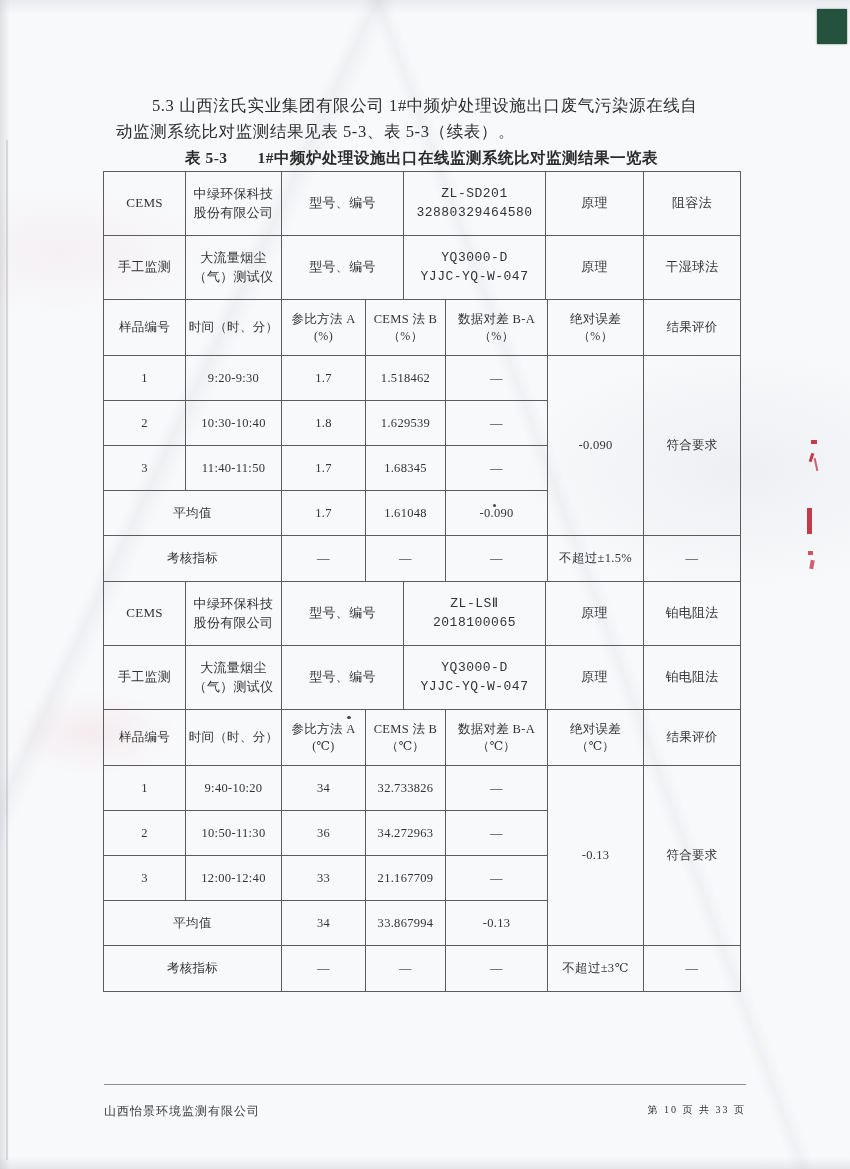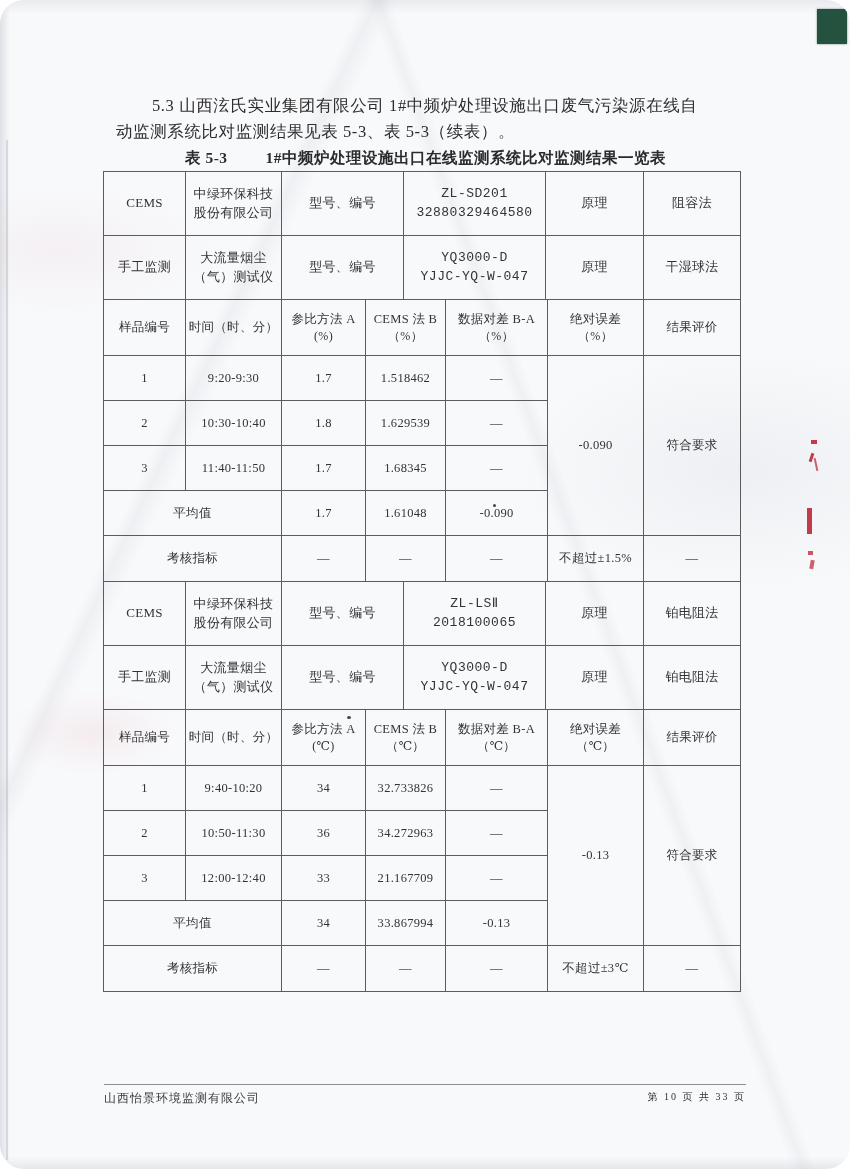--- a/index.html
+++ b/index.html
@@ -1,17 +1,17 @@
 <!DOCTYPE html>
 <html><head>
 <meta charset="utf-8">
 <style>
   html,body{margin:0;padding:0;}
   body{font-family:"Liberation Serif","DejaVu Serif",serif;color:#333;}
-  .page{position:relative;width:850px;height:1169px;background:#f8f9fb;overflow:hidden;border-radius:24px;}
+  .page{position:relative;width:850px;height:1169px;background:#f8f9fb;overflow:hidden;}
   
   .scan-bg{position:absolute;inset:0;
     background:
       radial-gradient(220px 90px at 60px 250px, rgba(215,160,170,0.10), rgba(215,160,170,0) 70%),
       radial-gradient(120px 60px at 92px 733px, rgba(220,140,150,0.12), rgba(220,140,150,0) 70%),
       radial-gradient(300px 160px at 740px 470px, rgba(190,195,205,0.18), rgba(190,195,205,0) 75%),
       linear-gradient(115deg, rgba(185,190,198,0) 26%, rgba(185,190,198,0.16) 27%, rgba(185,190,198,0) 28.5%),
       linear-gradient(70deg, rgba(185,190,198,0) 62%, rgba(185,190,198,0.14) 63%, rgba(185,190,198,0) 64%),
       linear-gradient(180deg, rgba(205,208,214,0.35) 0, rgba(205,208,214,0) 14px),
       linear-gradient(0deg, rgba(185,190,196,0.30) 0, rgba(185,190,196,0) 12px),
@@ -27,38 +27,38 @@
   .rm5{left:808px;top:551px;width:5px;height:4px;opacity:.85;}
   .rm6{left:810px;top:560px;width:4px;height:9px;transform:rotate(10deg);opacity:.8;}
   .ink-dot{position:absolute;background:#444;border-radius:50%;}
   .dot1{left:493px;top:504px;width:3px;height:3px;}
   .dot2{left:347px;top:716px;width:4px;height:3px;}
 
   .intro-line{position:absolute;font-size:16.5px;letter-spacing:0.6px;color:#2e2e2e;white-space:nowrap;}
   .intro1{left:152px;top:95px;}
   .intro2{left:116px;top:121px;}
   .caption{position:absolute;left:185px;top:148px;font-size:15.5px;font-weight:bold;color:#2b2b2b;letter-spacing:0.5px;white-space:nowrap;}
-  .caption .cap-title{margin-left:38px;}
+  .caption .cap-title{margin-left:30px;}
 
   .tbl-wrap{position:absolute;left:103px;top:172px;width:637px;}
   .sec-title{box-sizing:border-box;width:637px;height:40px;line-height:38px;border:1px solid #5c5c5c;
     text-align:center;font-size:15px;letter-spacing:1px;color:#2e2e2e;margin-top:-1px;background:transparent;}
   table{border-collapse:collapse;table-layout:fixed;width:637px;margin-top:-1px;}
   td{border:1px solid #5c5c5c;text-align:center;vertical-align:middle;font-size:12.5px;color:#333;
      padding:0 2px;line-height:1.45;letter-spacing:0.3px;}
   .info-row td{height:63px;font-size:13px;}
   .hdr td{height:55px;font-size:12.5px;}
   .data-row td{height:44px;}
   .chk-row td{height:45px;}
   .two-line span{display:block;}
   .unit{display:block;font-size:12px;}
   .mono-num{letter-spacing:0.5px;font-family:Liberation Mono, monospace;}
 
   .footer{position:absolute;left:104px;top:1084px;width:642px;border-top:1.5px solid #8a8f96;
-    display:flex;justify-content:space-between;padding-top:5px;box-sizing:border-box;}
+    display:flex;justify-content:space-between;padding-top:18px;box-sizing:border-box;}
   .footer-left{font-size:12px;color:#3a3a3a;letter-spacing:1px;}
   .footer-right{font-size:10px;color:#333;letter-spacing:2px;}
 </style>
 </head>
 <body>
 
 <div class="page">
   <div class="scan-bg"></div>
   <div class="edge-line"></div>
   <div class="corner-square"></div>

